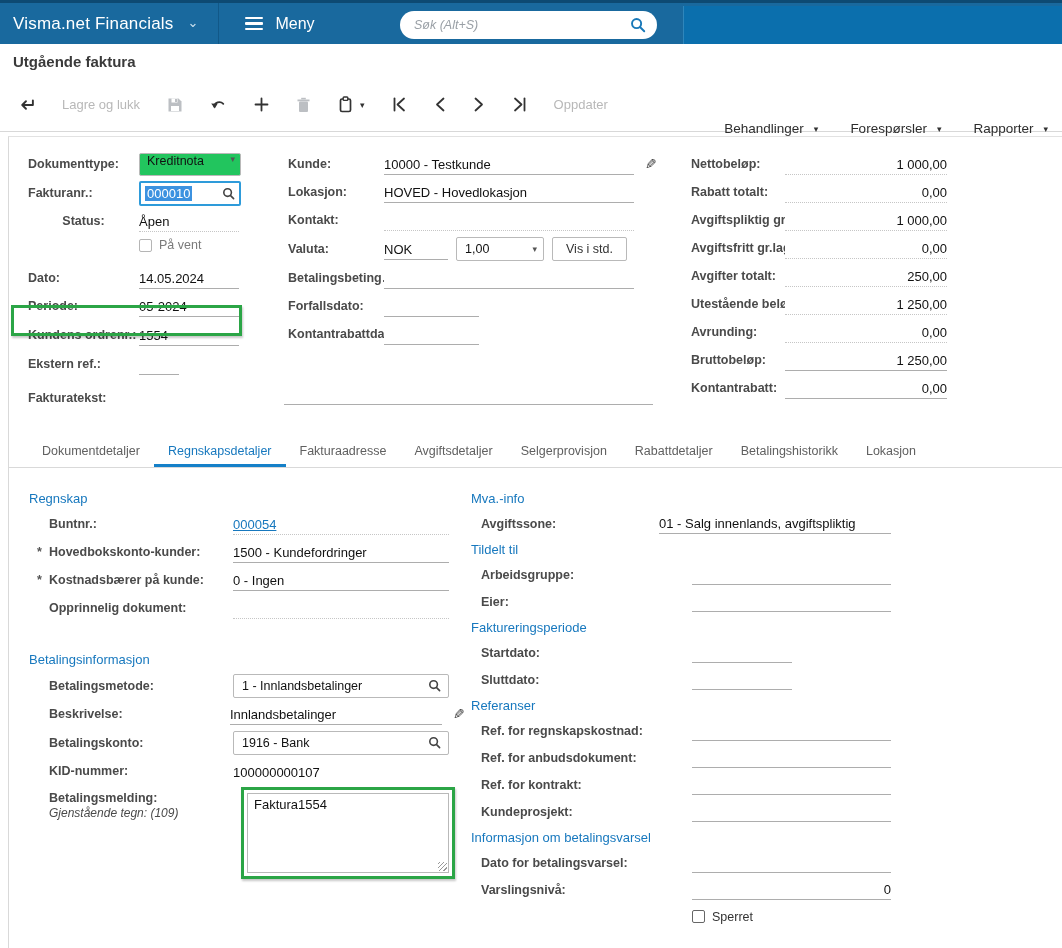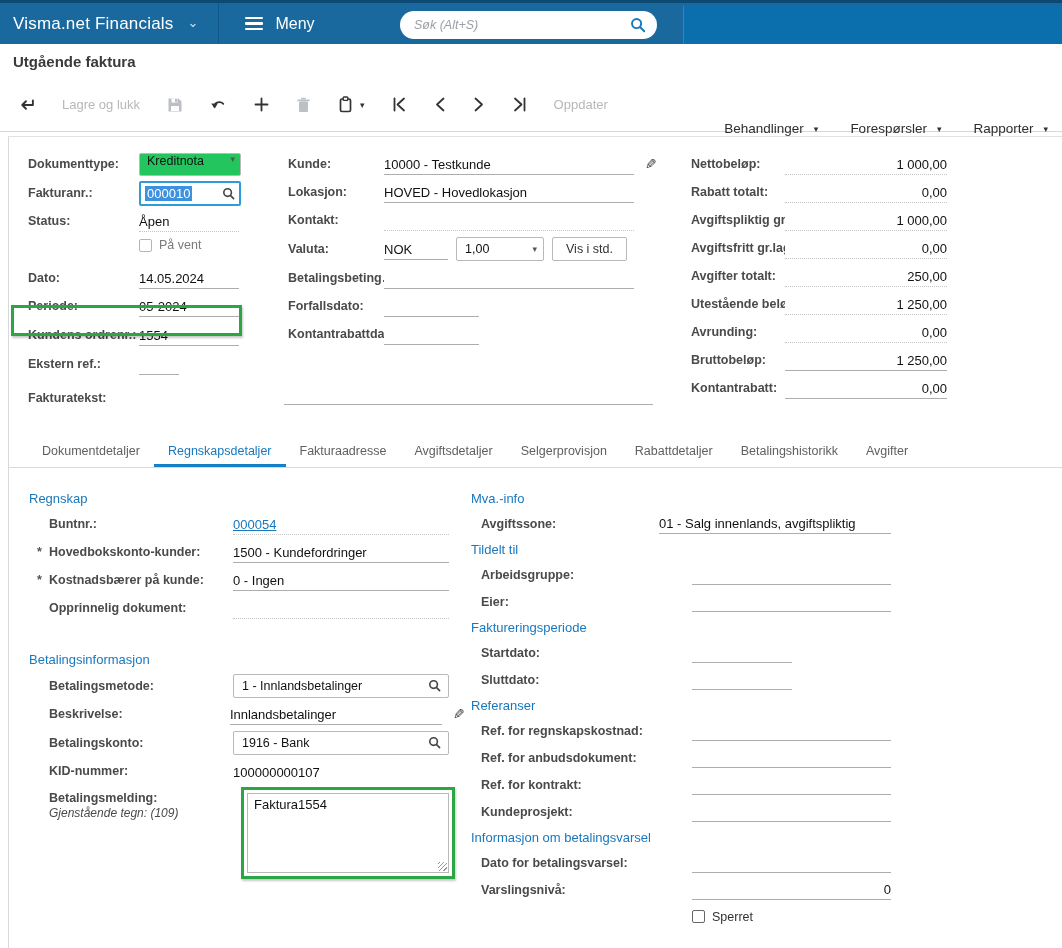--- a/index.html
+++ b/index.html
@@ -280,21 +280,21 @@
       <div class="frow" style="height:30px;">
         <span class="lbl">Fakturanr.:</span>
         <div class="focusbox">
           <span class="sel">000010</span>
           <svg width="13" height="13" viewBox="0 0 13 13">
             <circle class="lookup-svg" cx="5.6" cy="5.6" r="3.8"></circle>
             <line class="lookup-svg" x1="8.6" y1="8.6" x2="11.6" y2="11.6"></line>
           </svg>
         </div>
       </div>
-      <div class="frow" style="height:26px;">
+      <div class="frow" style="height:26px;text-align:center;">
         <span class="lbl">Status:</span>
         <div class="fld u-dotted w100">
             <span class="val">Åpen</span>
           </div>
       </div>
       <div class="frow" style="height:22px;">
         <span class="lbl"></span>
         <span class="cb"></span>
         <span class="cb-lbl">På vent</span>
       </div>
@@ -444,21 +444,21 @@
   </div>
 
   <div class="tabs">
     <div class="tab">Dokumentdetaljer</div>
     <div class="tab active">Regnskapsdetaljer</div>
     <div class="tab">Fakturaadresse</div>
     <div class="tab">Avgiftsdetaljer</div>
     <div class="tab">Selgerprovisjon</div>
     <div class="tab">Rabattdetaljer</div>
     <div class="tab">Betalingshistorikk</div>
-    <div class="tab">Avgifter</div>
+    <div class="tab">Lokasjon</div>
   </div>
 
   <div class="detail">
 
     <div class="sec-left">
       <div class="sec-h">Regnskap</div>
 
       <div class="drow">
         <span class="lbl">Buntnr.:</span>
         <div class="fld u-dotted">

